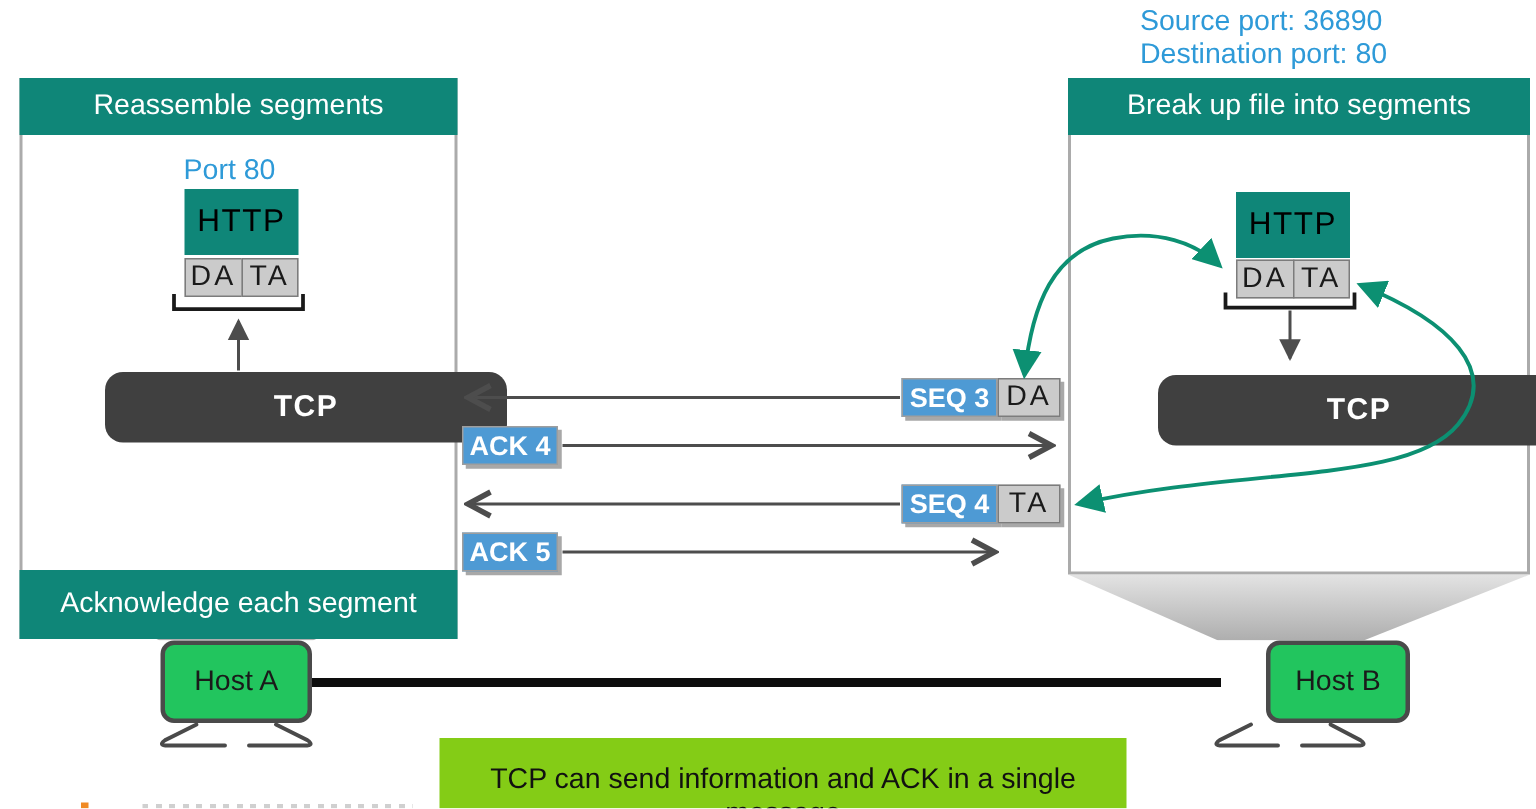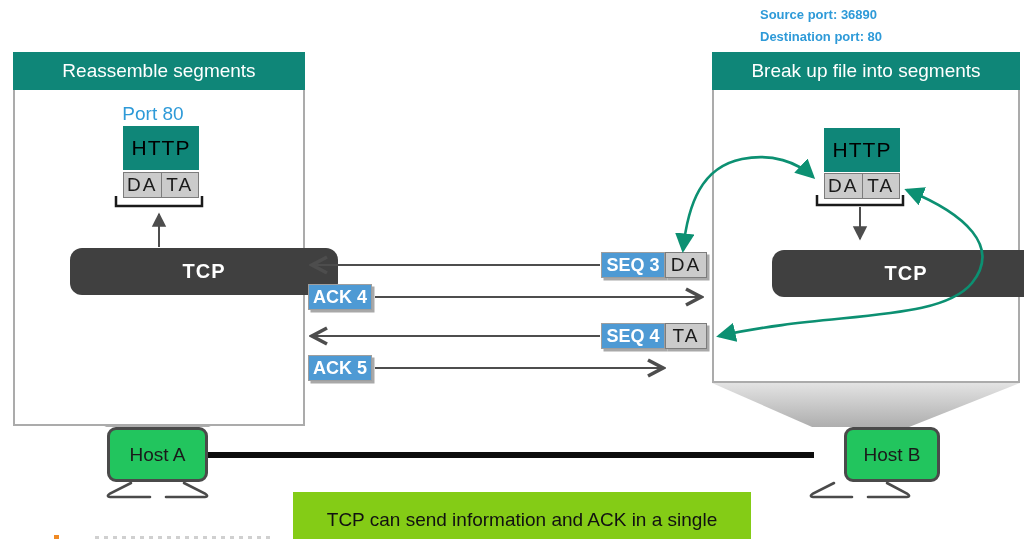--- a/index.html
+++ b/index.html
@@ -5,22 +5,22 @@
   * { margin:0; padding:0; box-sizing:border-box; }
   html,body { background:#ffffff; }
   #stage {
     position:relative; width:1024px; height:539px; overflow:hidden;
     font-family:"Liberation Sans", sans-serif; background:#ffffff;
   }
   .abs { position:absolute; }
 
   
   .port-annotation {
-    left:760px; top:4px; color:#2e9ad8; font-size:13px; line-height:22px;
-    font-weight:700; z-index:4;
+    left:760px; top:4px; color:#2e9ad8; font-size:19px; line-height:22px;
+    font-weight:400; z-index:4;
   }
 
   
   .panel { border:2px solid #ababab; background:#ffffff; z-index:2; }
   #left-panel  { left:13px;  top:52px; width:292px; height:374px; }
   #right-panel { left:712px; top:52px; width:308px; height:331px; }
   .panel-header {
     position:absolute; left:-2px; top:-2px; right:-2px; height:38px;
     background:#0f8678; color:#ffffff; font-size:19px;
     display:flex; align-items:center; justify-content:center;
@@ -120,20 +120,21 @@
 
   <div class="abs panel" id="left-panel">
     <div class="panel-header">Reassemble segments</div>
     <div class="port-label">Port 80</div>
     <div class="http-box" id="left-http">HTTP</div>
     <div class="data-box" id="left-data">
       <div class="data-cell">DA</div>
       <div class="data-cell">TA</div>
     </div>
     <div class="tcp-box" id="left-tcp">TCP</div>
+    <div class="panel-footer">Acknowledge each segment</div>
   </div>
 
   <div class="abs panel" id="right-panel">
     <div class="panel-header">Break up file into segments</div>
     <div class="http-box" id="right-http">HTTP</div>
     <div class="data-box" id="right-data">
       <div class="data-cell">DA</div>
       <div class="data-cell">TA</div>
     </div>
     <div class="tcp-box" id="right-tcp">TCP</div>

